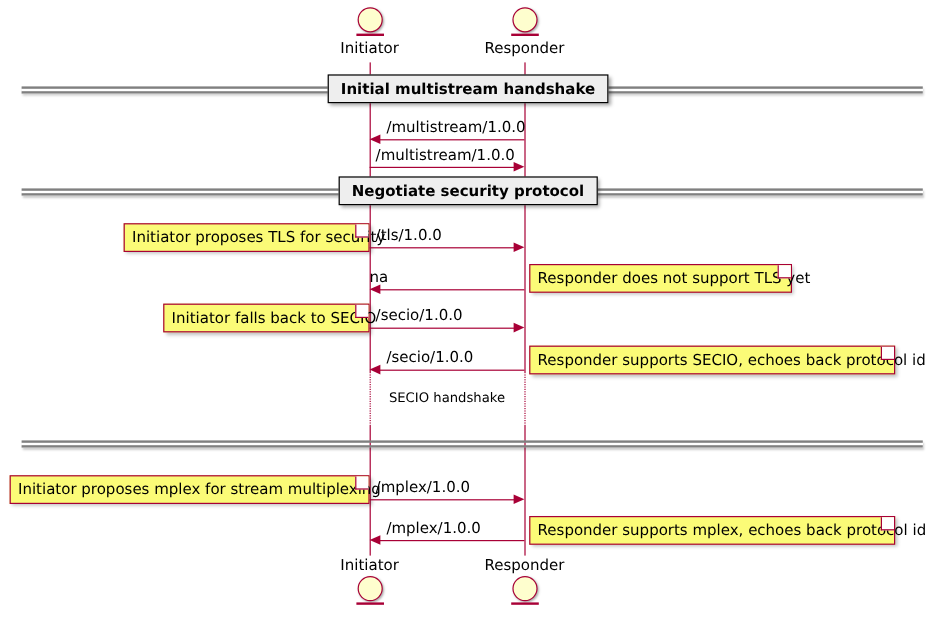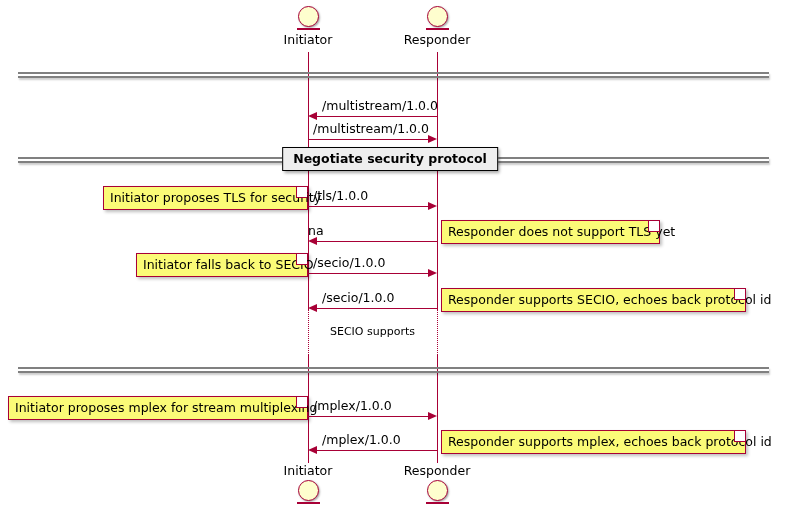--- a/index.html
+++ b/index.html
@@ -170,27 +170,28 @@
     <div class="actor-head"></div>
     <div class="actor-base"></div>
     <div class="actor-label">Responder</div>
   </div>
 
   <div class="lifeline" style="left:308px; top:52px; height:258px;"></div>
   <div class="lifeline" style="left:437px; top:52px; height:258px;"></div>
 
   <div class="lifeline dotted" style="left:308px; top:310px; height:45px;"></div>
   <div class="lifeline dotted" style="left:437px; top:310px; height:45px;"></div>
-  <div class="span-text" style="left:308px; top:325px; width:129px;">SECIO supports</div>
+  <div class="span-text" style="left:308px; top:325px; width:129px;">SECIO handshake</div>
 
   <div class="lifeline" style="left:308px; top:355px; height:108px;"></div>
   <div class="lifeline" style="left:437px; top:355px; height:108px;"></div>
 
   <div class="divider" style="top:62px;">
     <div class="divider-lines"></div>
+    <div class="divider-box" style="left:390px;">Initial multistream handshake</div>
   </div>
 
   <div class="msg-label" style="left:322px; top:98px;">/multistream/1.0.0</div>
   <div class="msg-line" style="left:313px; top:116px; width:124px;"></div>
   <div class="arrow-head left" style="left:308px; top:112px;"></div>
 
   <div class="msg-label" style="left:313px; top:121px;">/multistream/1.0.0</div>
   <div class="msg-line" style="left:308px; top:139px; width:124px;"></div>
   <div class="arrow-head right" style="left:428px; top:135px;"></div>
 

